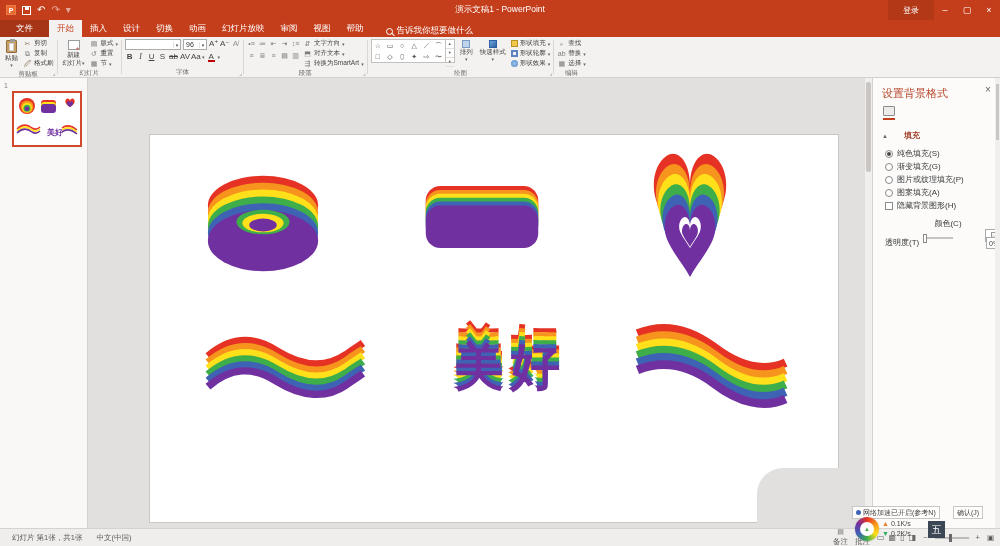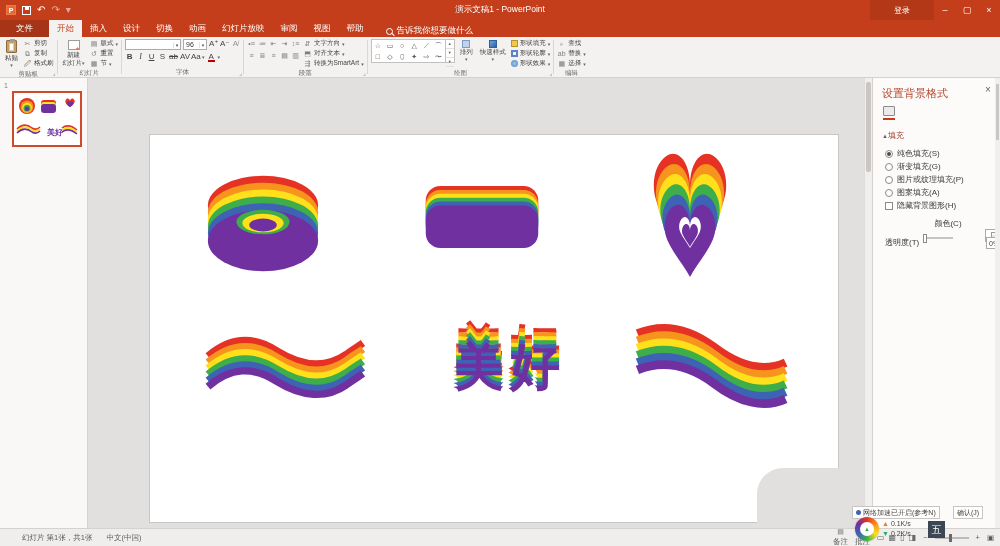--- a/index.html
+++ b/index.html
@@ -12,21 +12,21 @@
     background:#C43E1C; color:#fff; display:flex; align-items:center; }
   .qat { display:flex; align-items:center; gap:6px; padding-left:6px; }
   .appdot { width:10px; height:10px; background:#E8682D; border:1px solid #fff2; color:#fff;
     font-size:7px; text-align:center; line-height:10px; font-weight:bold; }
   .ic-save { width:9px; height:9px; border:1px solid #fff; position:relative; }
   .ic-save::after { content:""; position:absolute; left:2px; top:0; width:4px; height:3px; background:#fff; }
   .uglyph { font-size:10px; line-height:1; color:#fff; }
   .dim { opacity:.55; }
   .tb-title { position:absolute; left:0; right:0; text-align:center; font-size:8.5px; pointer-events:none; }
   .tb-right { margin-left:auto; display:flex; align-items:center; height:100%; }
-  .signin { font-size:8px; padding:0 24px; height:100%; display:flex; align-items:center; background:#B23817; }
+  .signin { font-size:8px; padding:0 15px; height:100%; display:flex; align-items:center; background:#B23817; }
   .winbtn { width:22px; height:100%; display:flex; align-items:center; justify-content:center; font-size:9px; }
 
   
   .tabrow { position:absolute; left:0; top:20px; width:1000px; height:17px; background:#C43E1C;
     display:flex; align-items:flex-end; }
   .tab { font-size:8.5px; color:#fff; padding:3px 8px 3px; height:17px; display:flex; align-items:center; }
   .tab.file { background:#A63517; padding:3px 16px; }
   .tab.active { background:#F4F2F0; color:#C43E1C; }
   .tellme { display:flex; align-items:center; gap:4px; color:#fff; font-size:8.5px; margin-left:14px; }
   .mag { width:7px; height:7px; border:1px solid #fff; border-radius:50%; position:relative; }
@@ -87,21 +87,21 @@
     font-size:50px; line-height:72px; font-weight:bold; letter-spacing:6px; color:#7030A0;
     text-shadow:0 -4px 0 #3E63B5, 0 -8px 0 #3DAE49, 0 -12px 0 #FFE01A, 0 -16px 0 #F7941D, 0 -20px 0 #E53224; }
 
   
   .pane { width:128px; background:#FCFBFA; border-left:1px solid #D5D1CE; position:relative; font-size:8px; color:#3B3B3B; }
   .pane-title { position:absolute; left:9px; top:8px; font-size:11px; color:#B7472A; }
   .pane-close { position:absolute; right:6px; top:6px; font-size:10px; color:#666; width:12px; text-align:center; }
   .bucket { position:absolute; left:10px; top:28px; width:12px; height:10px; border:1px solid #8A8A8A;
     border-radius:1px; background:#EDEBE9; }
   .bucket::after { content:""; position:absolute; left:-1px; right:-1px; bottom:-5px; height:2px; background:#C43E1C; }
-  .sect { position:absolute; left:9px; top:52px; font-weight:normal; color:#9E3A24; display:flex; gap:0; align-items:center; }
+  .sect { position:absolute; left:9px; top:52px; font-weight:bold; color:#9E3A24; display:flex; gap:16px; align-items:center; }
   .sect .tri { font-size:6px; color:#666; }
   .opt { position:absolute; left:12px; display:flex; align-items:center; gap:4px; }
   .radio { width:8px; height:8px; border:1px solid #8A8A8A; border-radius:50%; background:#fff; }
   .radio.on::after { content:""; display:block; width:4px; height:4px; border-radius:50%; background:#4A4A4A; margin:1px; }
   .chk { width:8px; height:8px; border:1px solid #8A8A8A; background:#fff; }
   .color-row { position:absolute; left:12px; top:140px; width:126px; display:flex; align-items:center;flex-direction:column; }
   .color-btn { margin-left:auto; width:26px; height:13px; border:1px solid #ABABAB; background:#fff;
     display:flex; align-items:center; justify-content:center; gap:2px; }
   .color-chip { width:9px; height:7px; background:linear-gradient(#fff,#D8D8D8); border:1px solid #999; }
   .transp-row { position:absolute; left:12px; top:159px; width:126px; display:flex; gap:4px; }
@@ -110,21 +110,21 @@
   .spin { display:flex; border:1px solid #ABABAB; background:#fff; height:12px; align-items:center; margin-left:auto; }
   .spin .val { font-size:7px; padding:0 2px; min-width:16px; }
   .spin .arrows { display:flex; flex-direction:column; border-left:1px solid #E0E0E0; }
   .spin .arrows span { font-size:4px; line-height:5px; padding:0 1px; color:#555; }
   .pane-scroll { position:absolute; right:0; top:0; bottom:0; width:5px; background:#F1EFED; }
   .pane-scroll i { position:absolute; left:1px; top:6px; width:3px; height:56px; background:#C9C6C3; }
 
   
   .statusbar { position:absolute; left:0; top:528px; width:1000px; height:18px; background:#F0EEEC;
     border-top:1px solid #D5D1CE; display:flex; align-items:center; font-size:7.5px; color:#5A5A5A; }
-  .sb-left { display:flex; gap:14px; padding-left:22px; }
+  .sb-left { display:flex; gap:14px; padding-left:12px; }
   .sb-right { margin-left:auto; display:flex; align-items:center; gap:7px; padding-right:6px; }
   .sb-item { display:flex; align-items:center; gap:2px;flex-direction:column; }
   .views { display:flex; gap:4px; font-size:8px; color:#666; }
   .ztrack { width:34px; height:2px; background:#BDBab7; position:relative; }
   .zthumb { position:absolute; left:14px; top:-3px; width:3px; height:8px; background:#696969; }
 
   
   .chip { position:absolute; top:506px; height:13px; background:#FFFEFC; border:1px solid #C8C6C4;
     font-size:7px; color:#444; display:flex; align-items:center; gap:2px; padding:0 3px; z-index:50; }
   .chip .dot { width:5px; height:5px; border-radius:50%; background:#3E63B5; }

